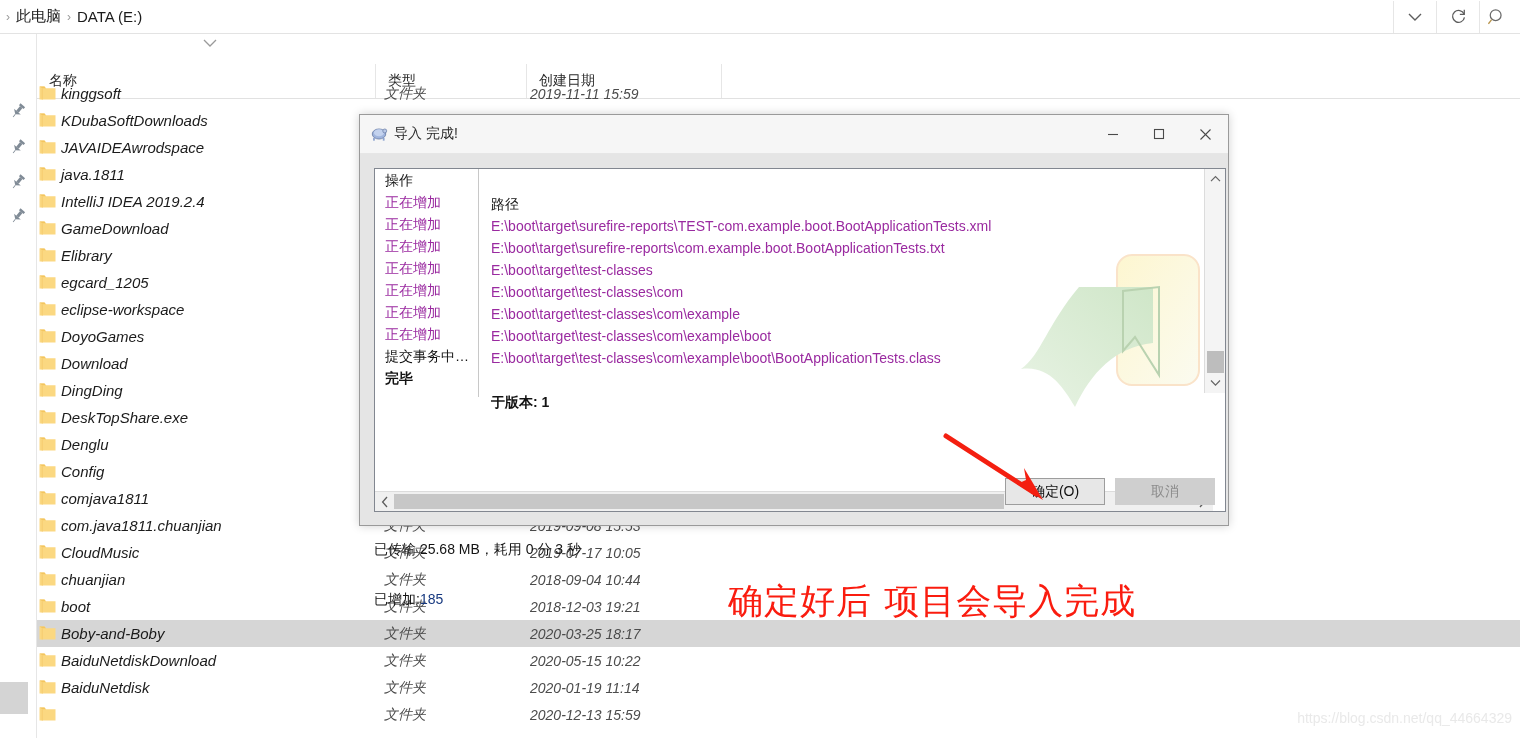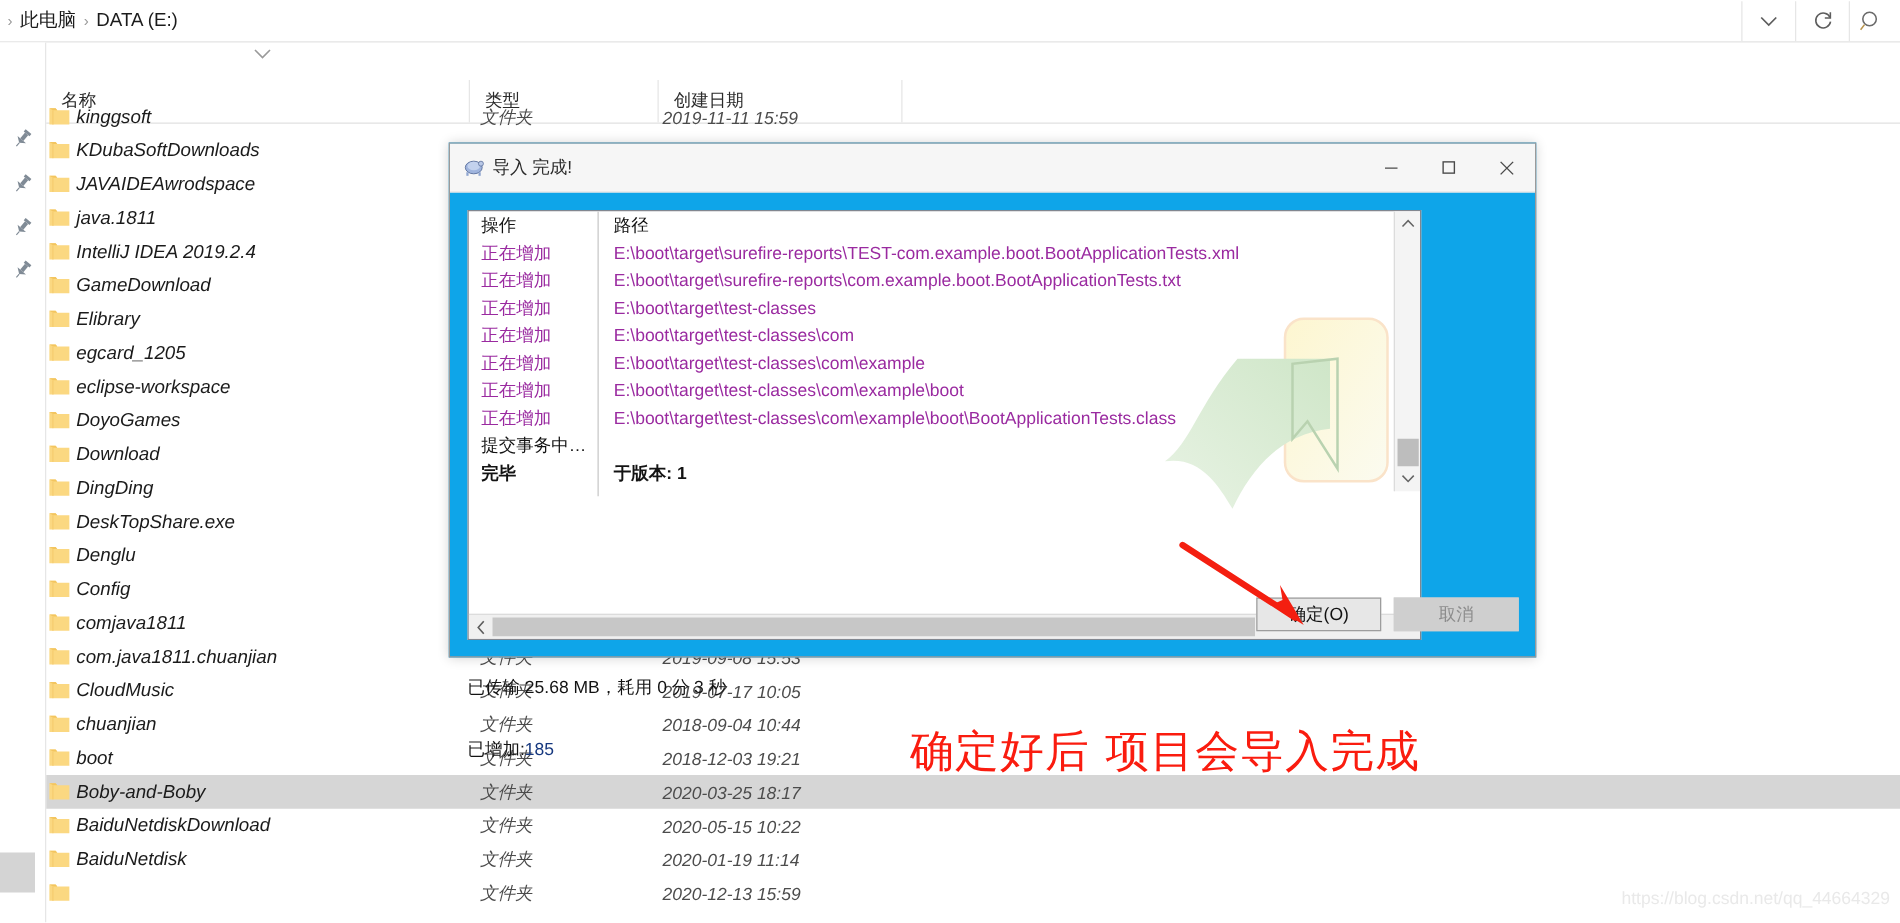--- a/index.html
+++ b/index.html
@@ -167,21 +167,21 @@
     height: 16px;
   }
 
   
   #svn-dialog {
     position: absolute;
     left: 359px;
     top: 114px;
     width: 870px;
     height: 412px;
-    background: #0ea5e9;
+    background: #e5e5e5;
     border: 1px solid #9a9a9a;
     box-shadow: 0 0 9px rgba(0,0,0,0.18);
     box-sizing: border-box;
     font-family: "Liberation Sans", "DejaVu Sans", sans-serif;
   }
   .dlg-title {
     position: absolute;
     left: 0; top: 0;
     width: 868px;
     height: 38px;
@@ -209,21 +209,21 @@
     align-items: center;
     justify-content: center;
     color: #4a4a4a;
   }
 
   
   .loglist {
     position: absolute;
     left: 14px;
     top: 53px;
-    width: 763px;
+    width: 852px;
     height: 344px;
     border: 1px solid #828790;
     background: #ffffff;
     box-sizing: border-box;
     overflow: hidden;
   }
   .log-inner {
     position: absolute;
     left: 0; top: 0;
     width: 818px;
@@ -247,20 +247,21 @@
     position: absolute;
     left: 10px;
     font-size: 14px;
     white-space: nowrap;
   }
   .log-col-b {
     position: absolute;
     left: 116px;
     font-size: 14px;
     white-space: nowrap;
+    margin-top: 24px;
   }
   .log-row {
     position: relative;
     height: 22px;
     line-height: 22px;
   }
   .log-row .log-col-a, .log-row .log-col-b { line-height: 22px; }
   .c-head { color: #131313; }
   .c-add  { color: #9a2aa0; }
   .c-path { color: #9a2aa0; }

